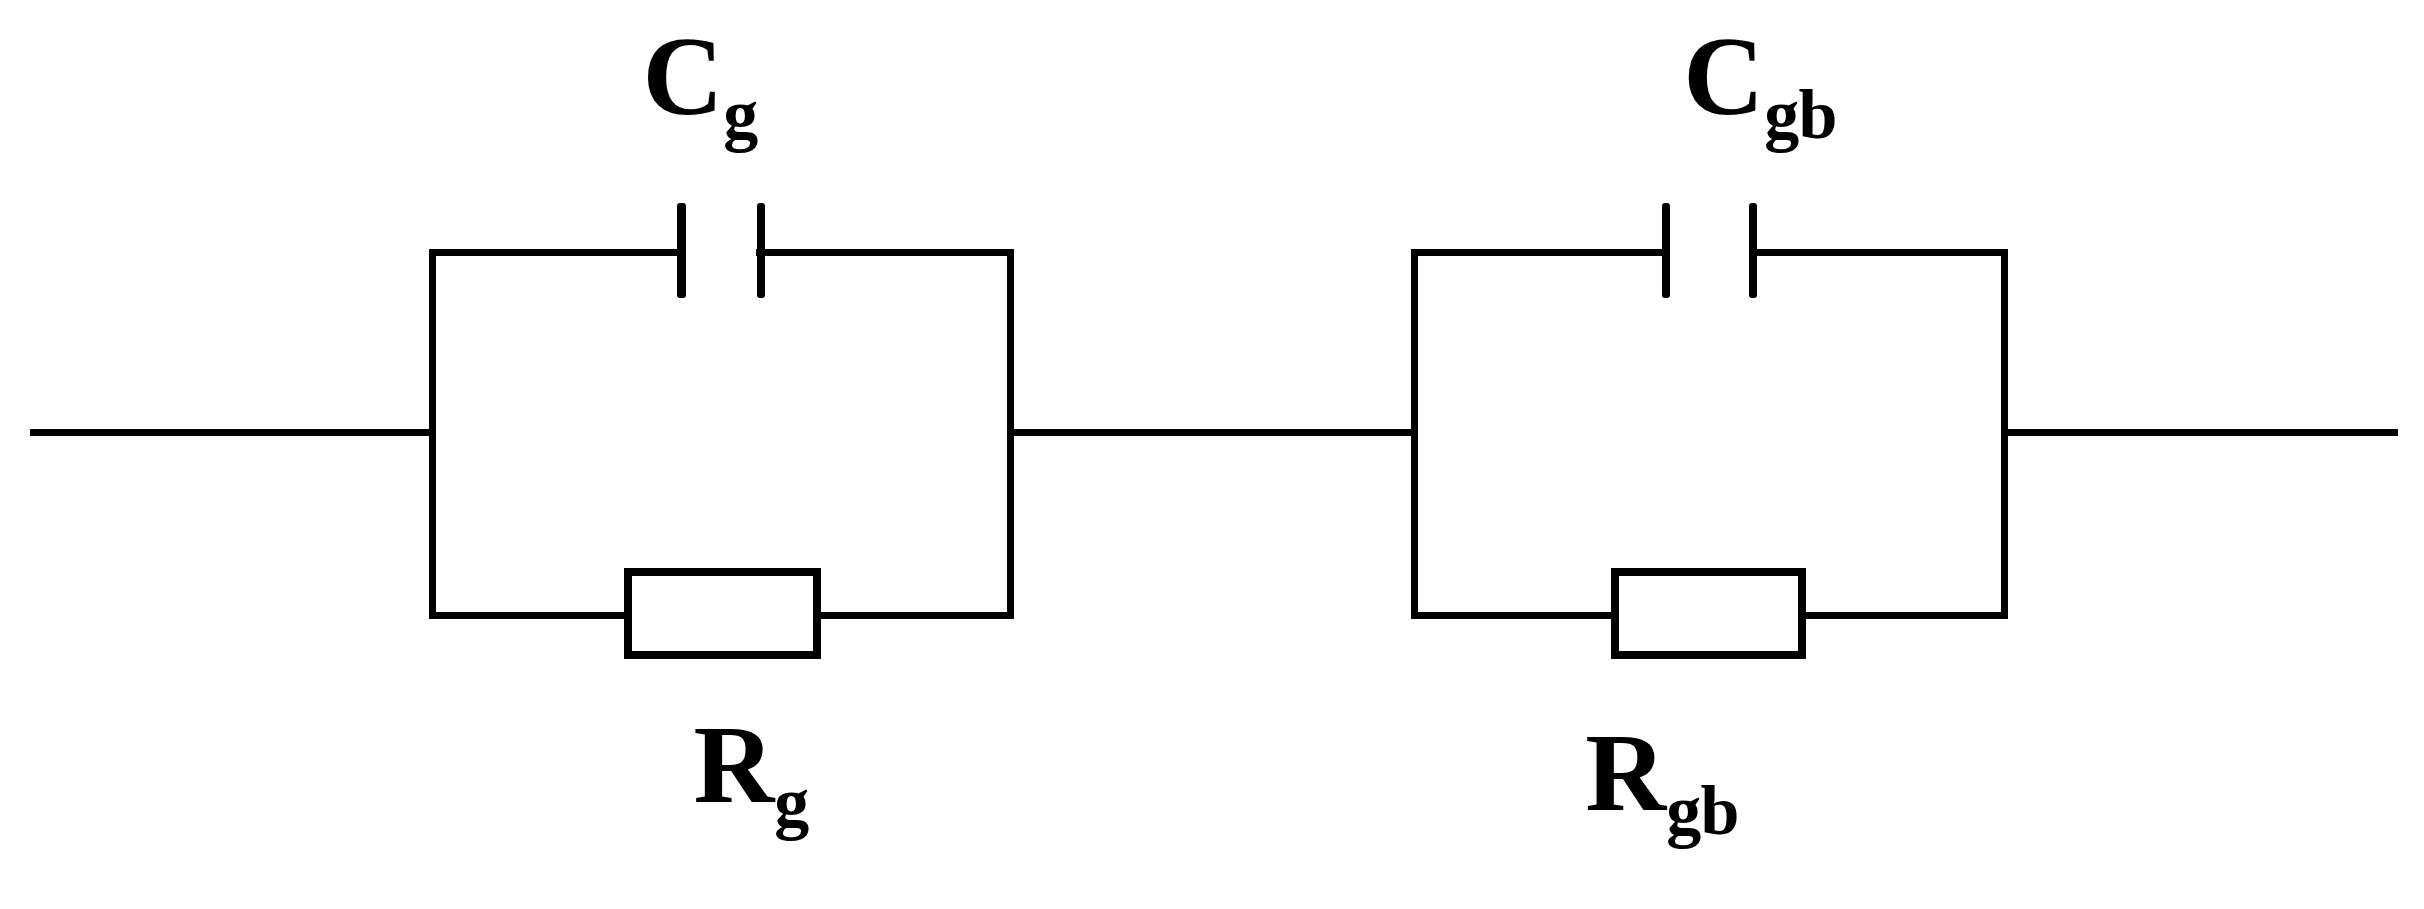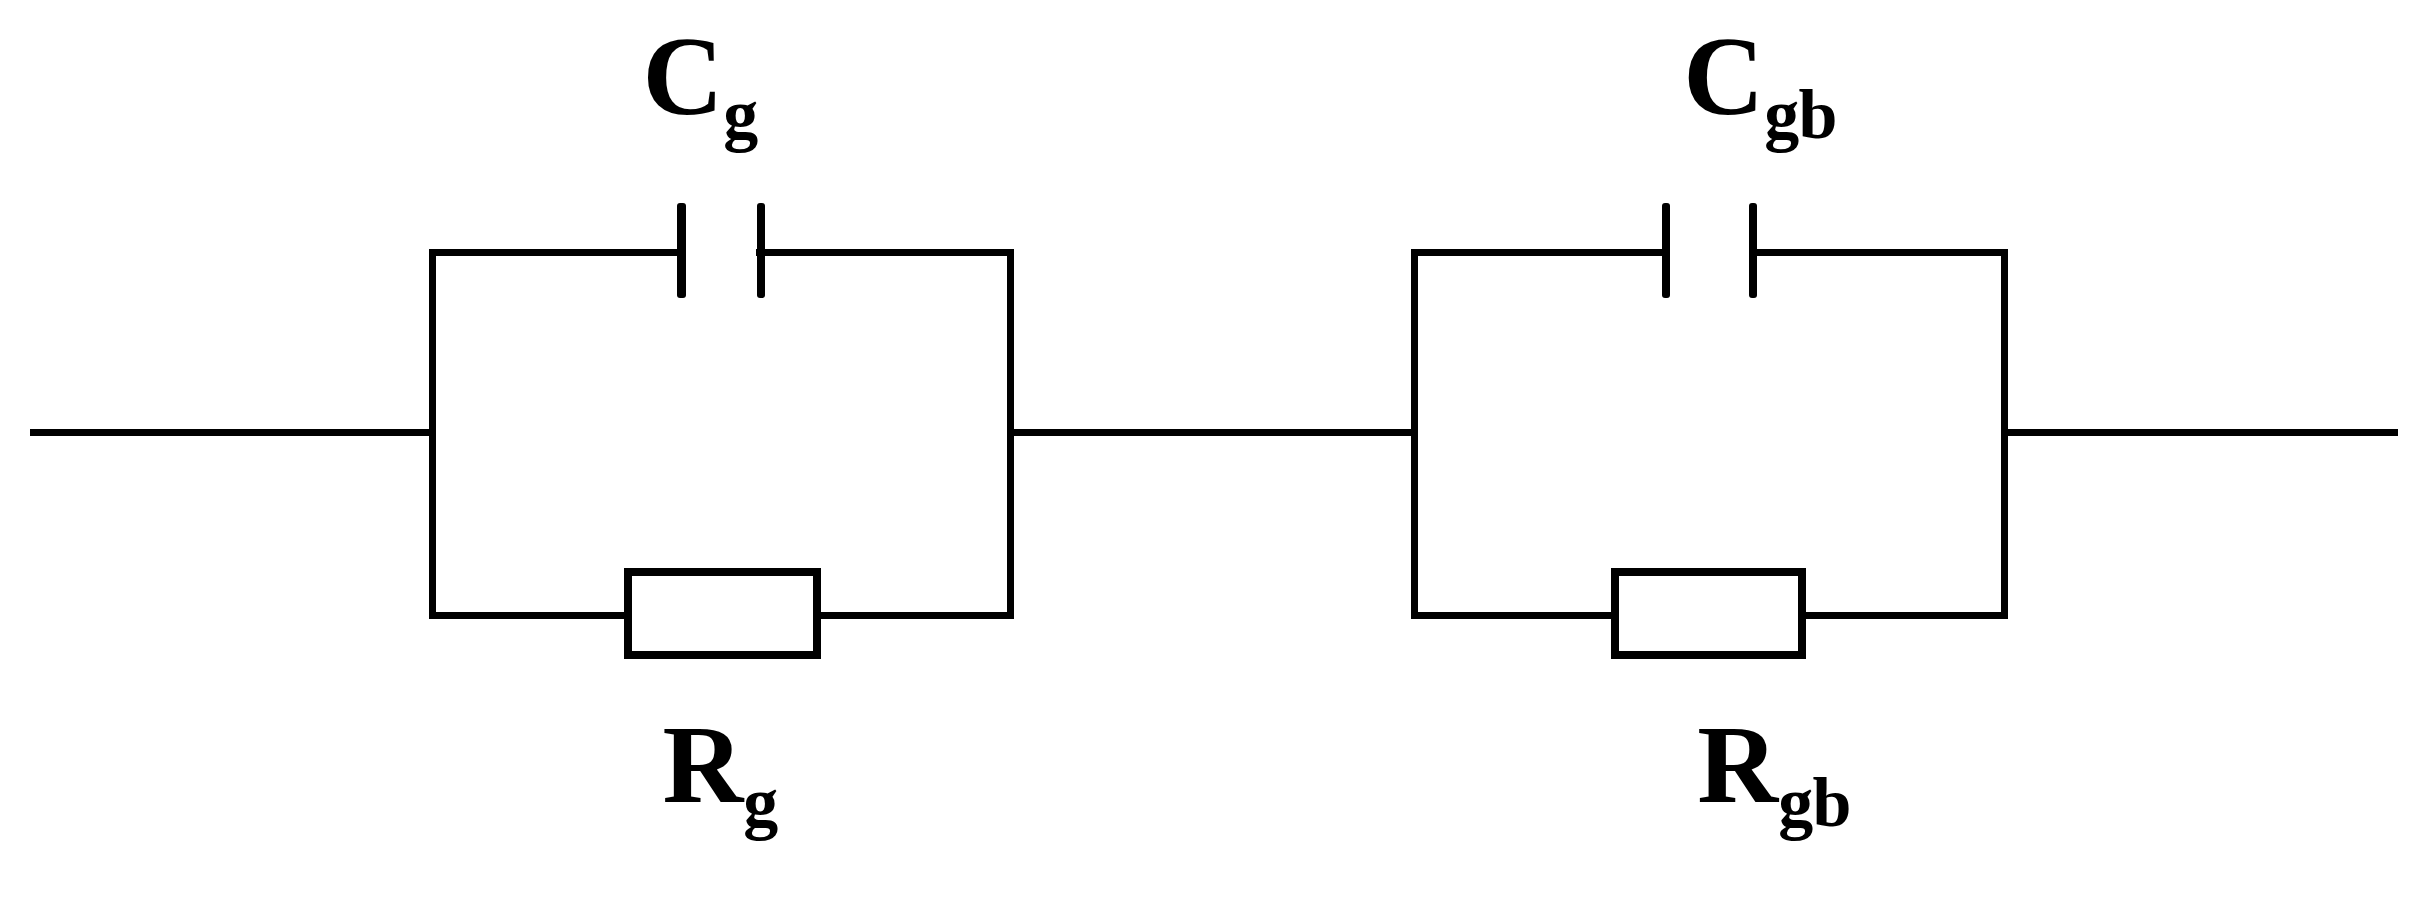--- a/index.html
+++ b/index.html
@@ -75,35 +75,35 @@
     <div class="wire h-wire" style="left:429px; top:612px; width:585px;"></div>
 
     <div>
       <div class="plate" style="left:677px;"></div>
       <div class="plate" style="left:757px; width:8px;"></div>
     </div>
 
     <div class="resistor" style="left:624px;"></div>
 
     <div class="lbl cap-lbl" style="left:700px;"><span>C</span><span class="sub">g</span></div>
-    <div class="lbl res-lbl" style="left:720px;text-align:center;"><span>R</span><span class="sub">g</span></div>
+    <div class="lbl res-lbl" style="left:751px;text-align:center;"><span>R</span><span class="sub">g</span></div>
   </div>
 
   <div>
 
     <div class="wire v-wire" style="left:1411px; top:249px; height:370px;"></div>
     <div class="wire v-wire" style="left:2001px; top:249px; height:370px;"></div>
     <div class="wire h-wire" style="left:1411px; top:249px; width:255px;"></div>
     <div class="wire h-wire" style="left:1752px; top:249px; width:256px;"></div>
     <div class="wire h-wire" style="left:1411px; top:612px; width:597px;"></div>
 
     <div>
       <div class="plate" style="left:1662px; width:8px;"></div>
       <div class="plate" style="left:1749px; width:8px;"></div>
     </div>
 
     <div class="resistor" style="left:1611px; width:195px;"></div>
 
     <div class="lbl cap-lbl" style="left:1760px;"><span>C</span><span class="sub">gb</span></div>
-    <div class="lbl res-lbl" style="left:1774px;"><span>R</span><span class="sub">gb</span></div>
+    <div class="lbl res-lbl" style="left:1662px;margin-top:8px;"><span>R</span><span class="sub">gb</span></div>
   </div>
 
 </div>
 
 </body></html>

